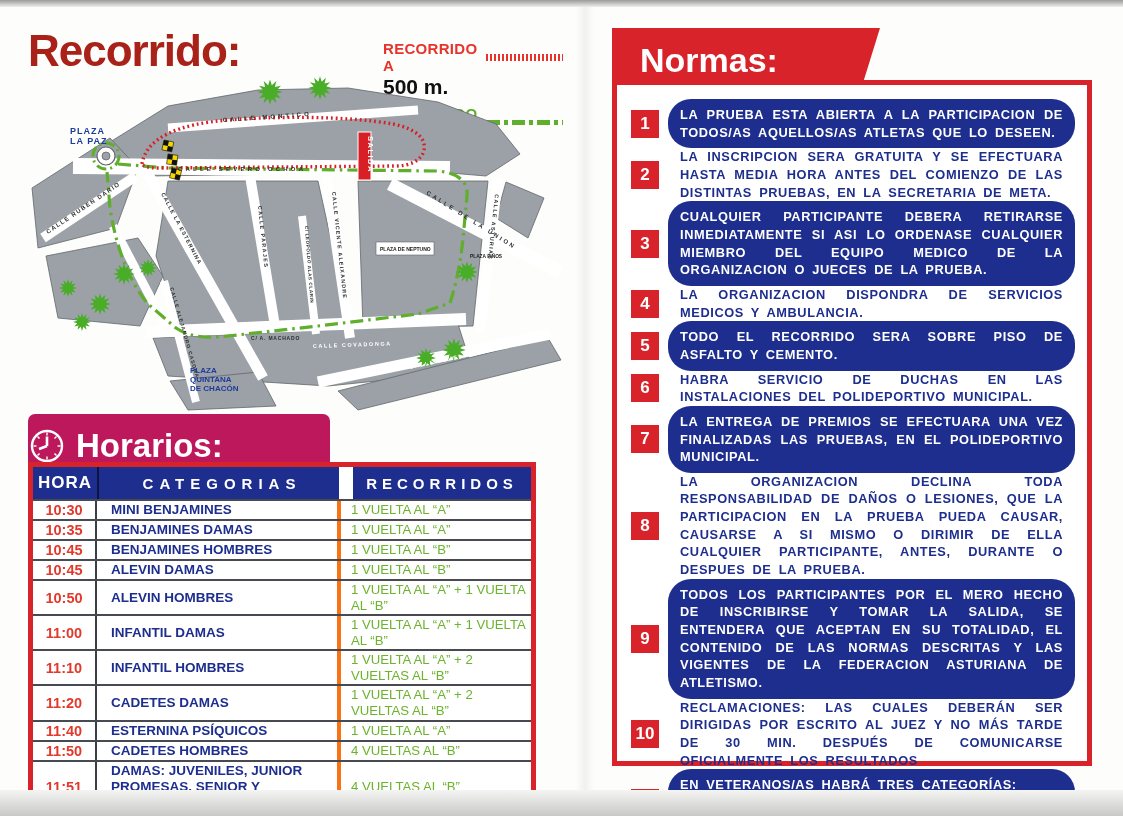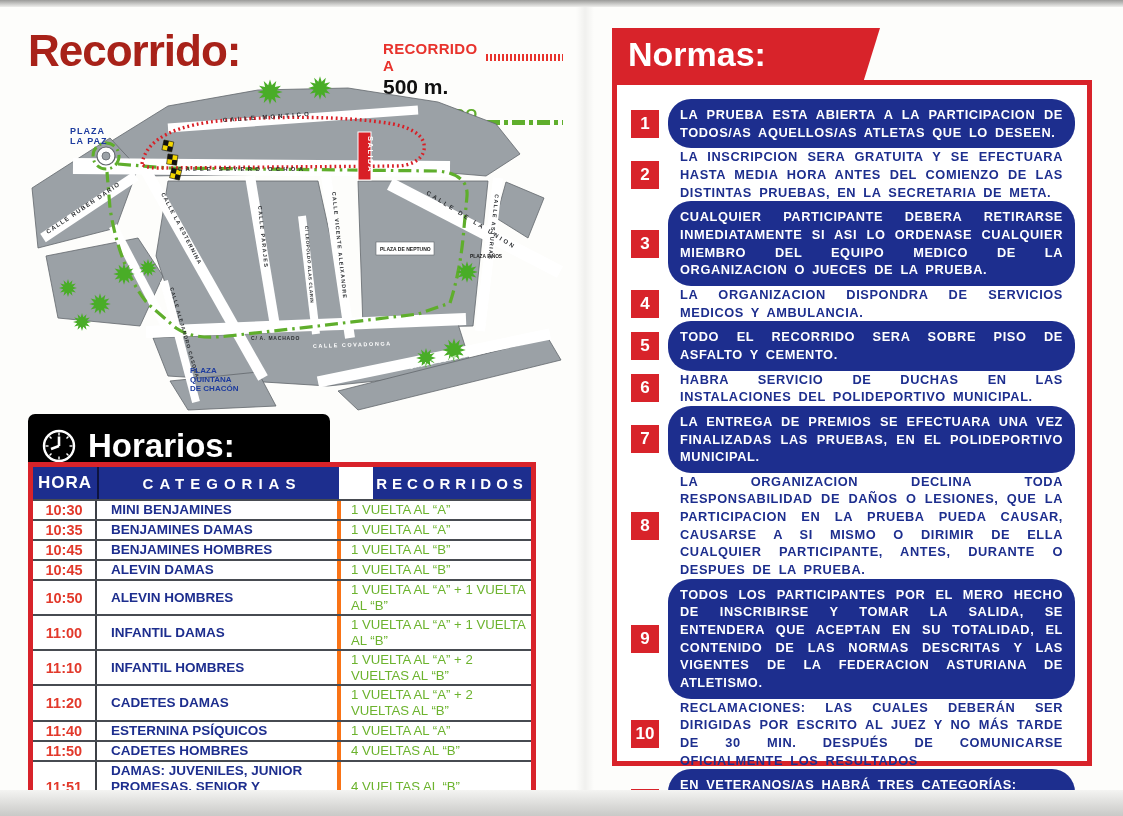--- a/index.html
+++ b/index.html
@@ -24,26 +24,26 @@
   .line-a{width:88px;height:7px;
     background:repeating-linear-gradient(90deg,#e8332d 0 2px,transparent 2px 4px);}
   .line-b{width:88px;height:5px;
     background:repeating-linear-gradient(90deg,#5fae2c 0 13px,transparent 13px 17px,#5fae2c 17px 21px,transparent 21px 25px);}
   .legend-dist{font-size:21px;font-weight:700;color:#101010;margin:1px 0 6px 0;}
 
   .map-wrap{position:absolute;left:18px;top:76px;width:545px;height:336px;}
 
   
   .horarios-head{position:absolute;left:28px;top:414px;width:302px;height:64px;
-    background:#000000;border-radius:7px 7px 0 0;display:flex;align-items:center;
-    padding-left:12px;box-sizing:border-box;}
+    background:#be185d;border-radius:7px 7px 0 0;display:flex;align-items:center;
+    box-sizing:border-box;}
   .horarios-title{color:#fff;font-size:33px;font-weight:700;margin-left:10px;}
   .htable{position:absolute;left:28px;top:462px;width:508px;background:#fff;
     border:5px solid #d8232a;box-sizing:border-box;}
-  .hhead{display:flex;height:32px;background:#fff;gap:10px;}
+  .hhead{display:flex;height:32px;background:#fff;}
   .hhead-seg1{width:306px;background:#1d2e8e;display:flex;}
   .hhead-gap{width:14px;background:#fff;}
   .hhead-seg2{flex:1;background:#1d2e8e;display:flex;align-items:center;justify-content:center;}
   .hh-hora{width:64px;display:flex;align-items:center;justify-content:center;
     border-right:2px solid #0d1440;color:#fff;font-weight:700;font-size:17px;letter-spacing:1px;}
   .hh-cat{flex:1;display:flex;align-items:center;justify-content:center;color:#fff;
     font-weight:700;font-size:15px;letter-spacing:6px;padding-left:6px;}
   .hh-rec{color:#fff;font-weight:700;font-size:15px;letter-spacing:5px;}
   .hrow{display:flex;border-top:2px solid #474b51;}
   .hrow:first-of-type{border-top:none;}
@@ -51,21 +51,21 @@
     display:flex;align-items:center;justify-content:center;
     color:#e2392b;font-weight:700;font-size:14.5px;padding:1px 15px;}
   .c-cat{width:244px;box-sizing:border-box;border-right:4px solid #f97316;
     color:#1d2e8e;font-weight:700;font-size:13.5px;padding:1px 6px 1px 14px;
     display:flex;align-items:center;white-space:pre-line;line-height:1.18;}
   .c-rec{flex:1;color:#6cb32e;font-weight:400;font-size:13.2px;padding:1px 4px 1px 10px;
     display:flex;align-items:center;white-space:pre-line;line-height:1.18;}
 
   
   .normas-band{position:absolute;left:612px;top:28px;width:268px;height:52px;background:#d8232a;
-    display:flex;align-items:center;padding-left:16px;box-sizing:border-box;
+    display:flex;align-items:flex-end;padding-left:28px;box-sizing:border-box;
     clip-path:polygon(0 0,100% 0,94% 100%,0 100%);}
   .normas-title{color:#fff;font-size:34px;font-weight:700;}
   .normas-box{position:absolute;left:612px;top:80px;width:480px;height:686px;
     border:5px solid #d8232a;box-sizing:border-box;background:#fff;
     padding:14px 12px 10px 14px;display:flex;flex-direction:column;
     justify-content:space-between;}
   .rule{display:flex;align-items:center;}
   .rule-num{min-width:28px;height:28px;background:#d8232a;color:#fff;font-weight:700;
     font-size:17px;display:flex;align-items:center;justify-content:center;margin-right:9px;}
   .rule-text{flex:1;font-weight:700;font-size:12.8px;line-height:1.38;text-align:justify;

